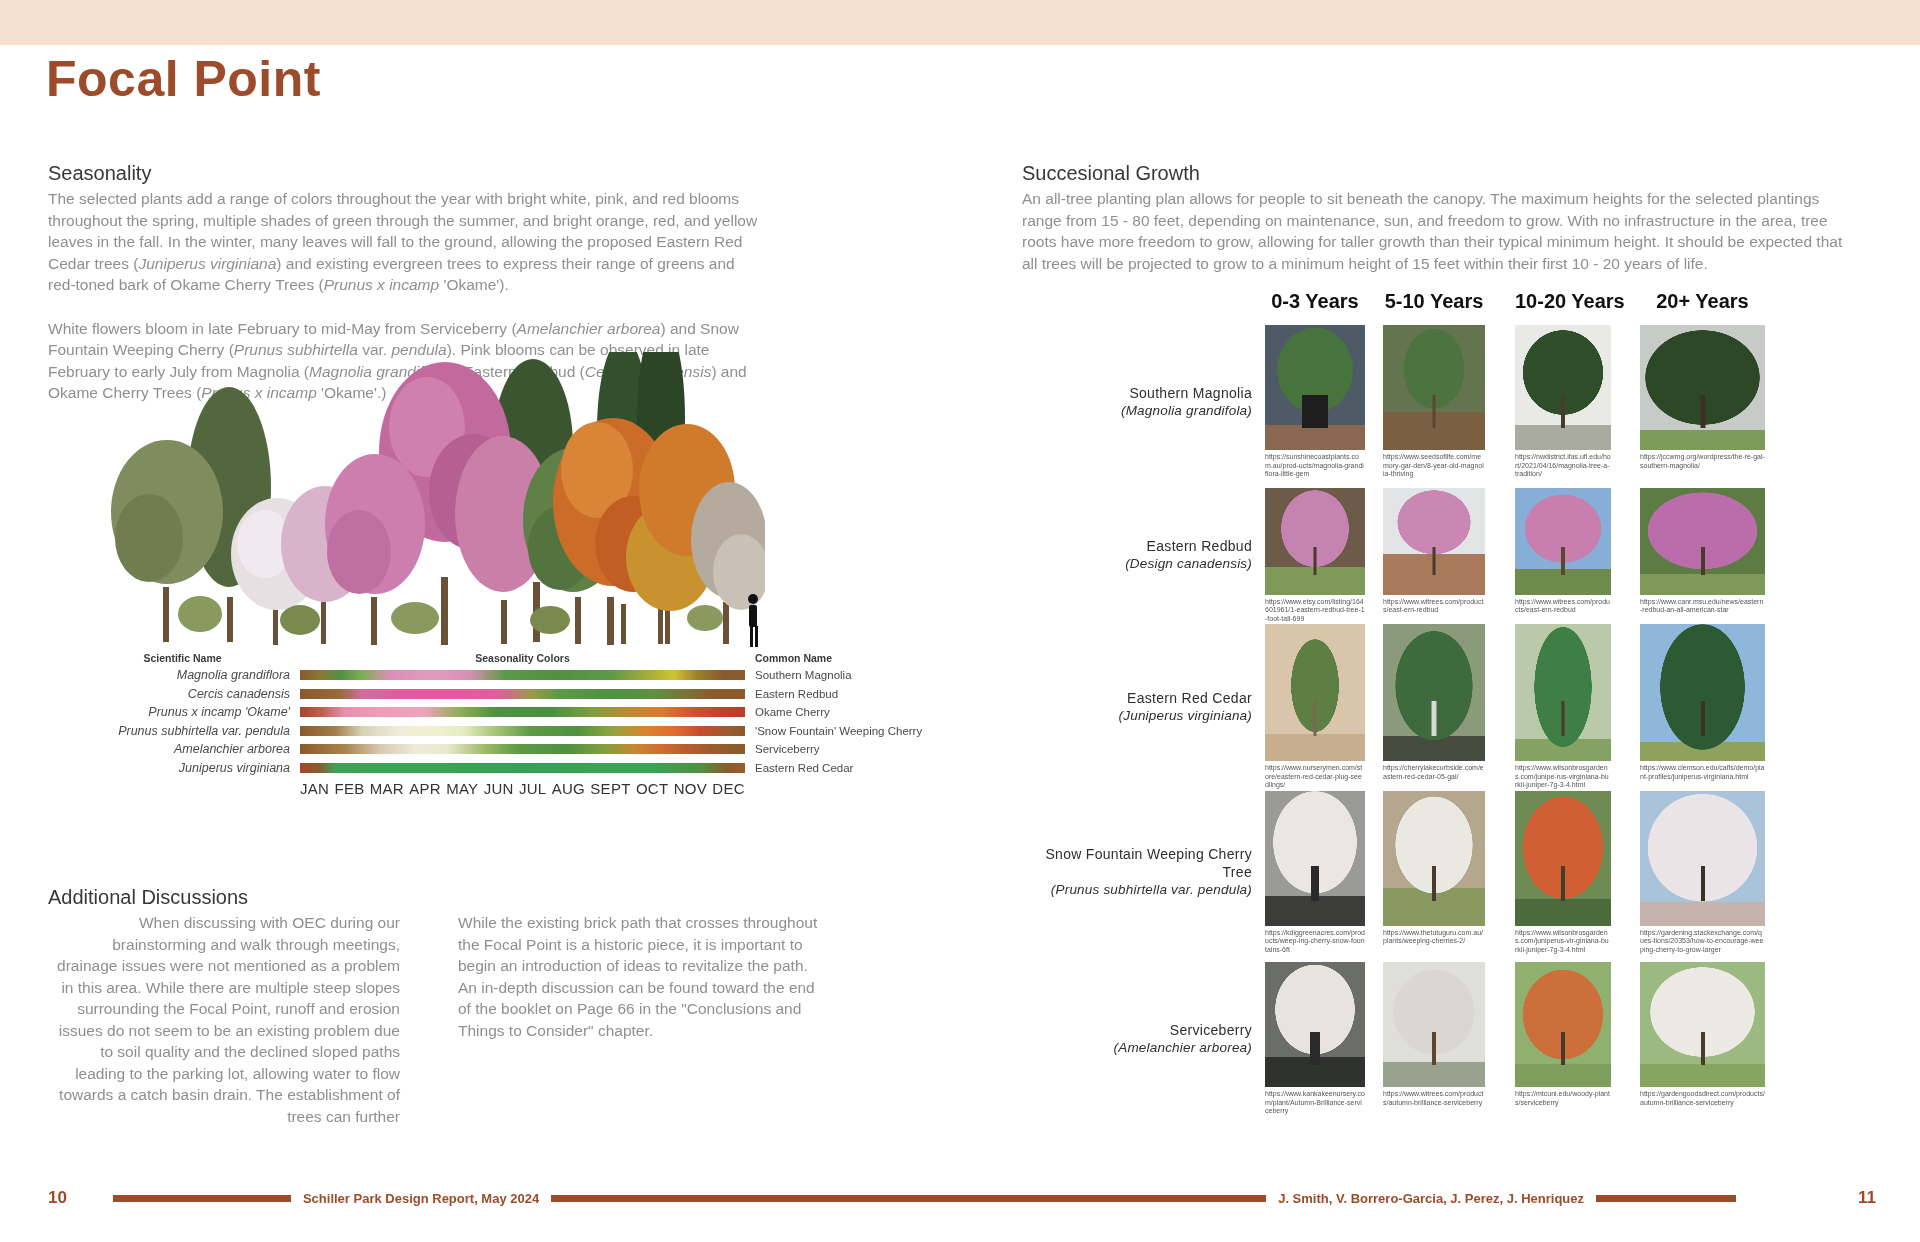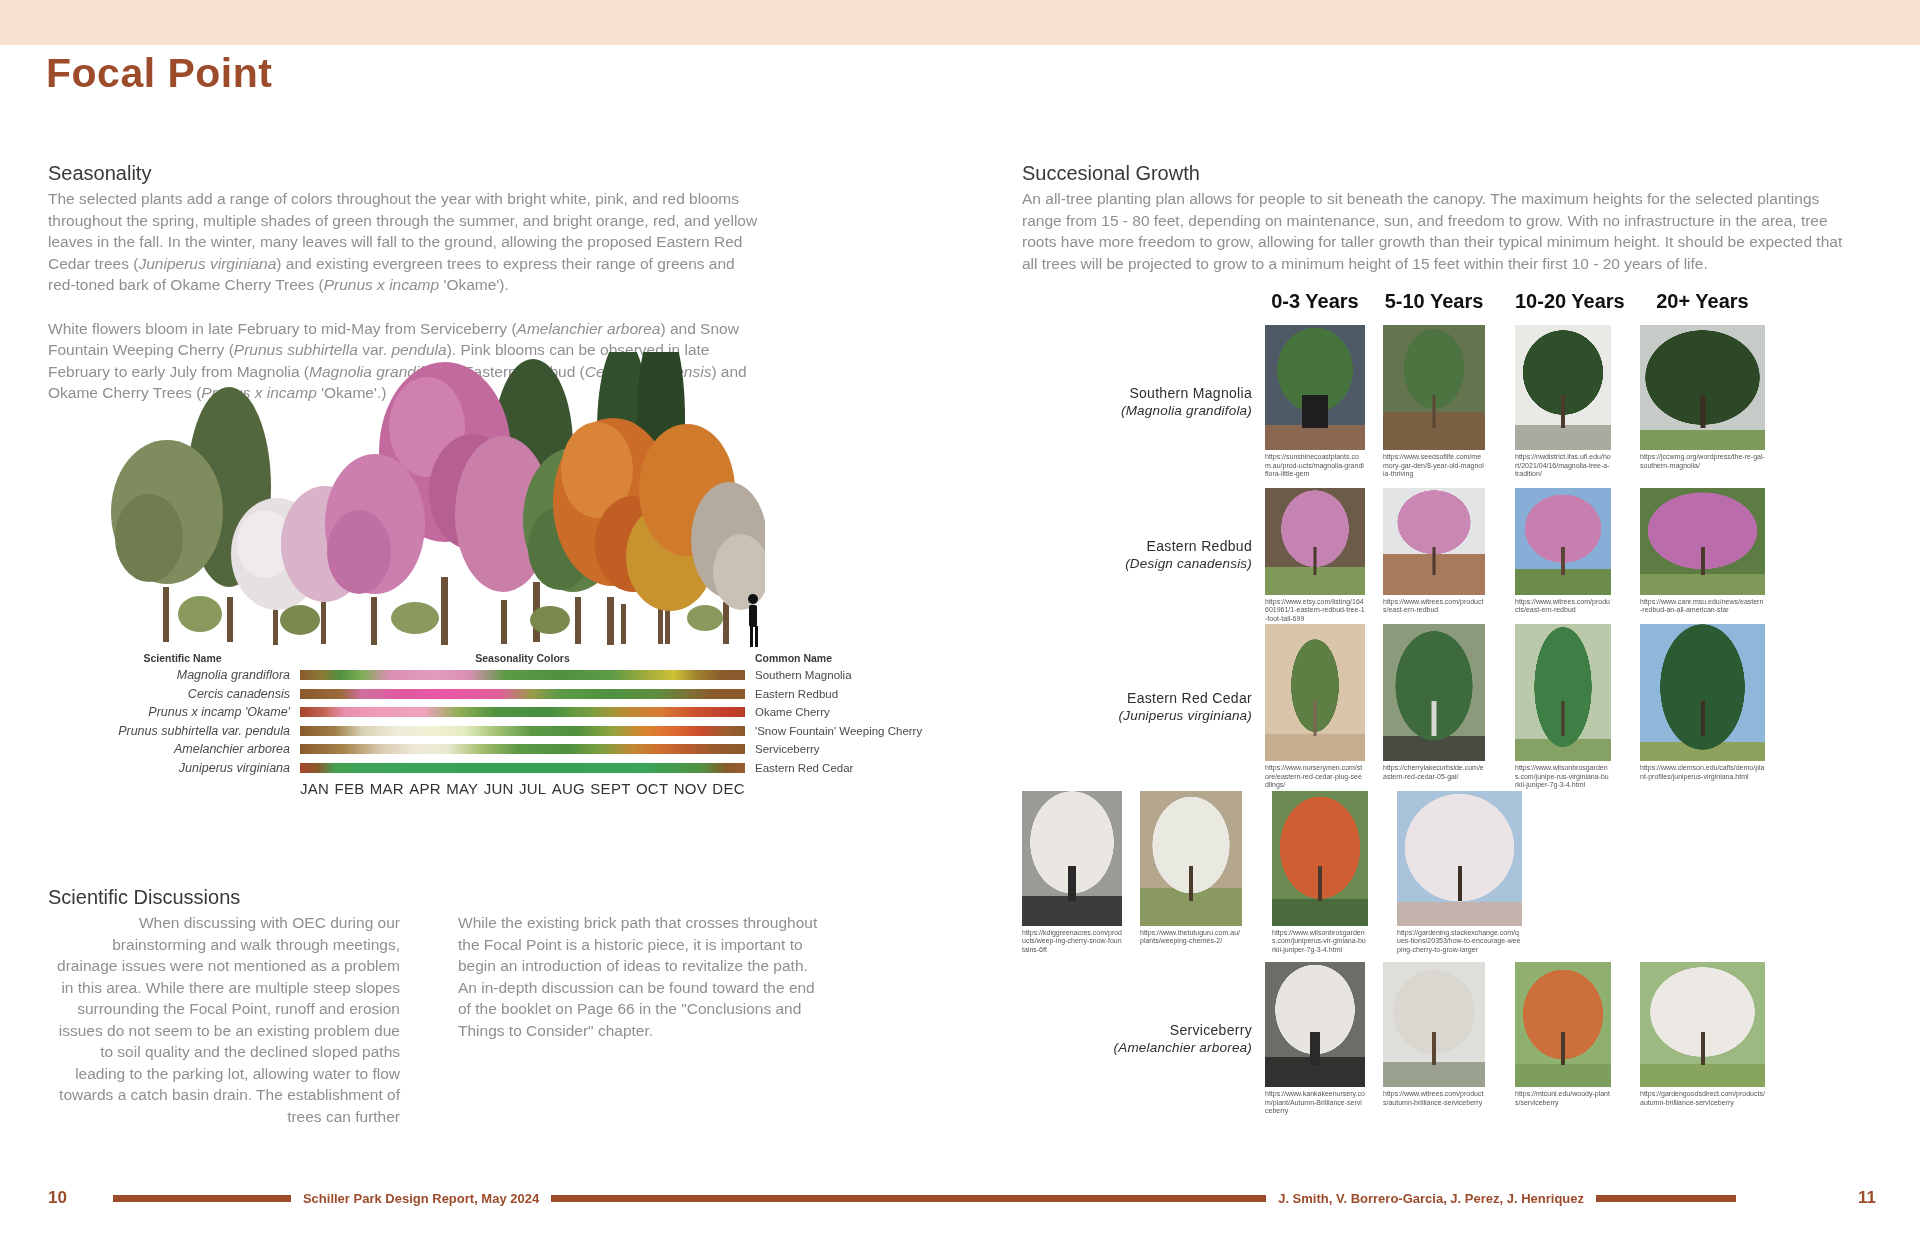--- a/index.html
+++ b/index.html
@@ -1,19 +1,19 @@
 <!DOCTYPE html>
 <html><head>
 <meta charset="utf-8">
 <style>
   html,body{margin:0;padding:0;background:#e9e9e9;}
   .page{position:relative;width:1920px;height:1242px;background:#ffffff;overflow:hidden;
         font-family:"Liberation Sans",sans-serif;margin:0 auto;}
   .banner{position:absolute;left:0;top:0;width:100%;height:45px;background:#f6e0d0;}
-  h1.title{position:absolute;left:46px;top:50px;margin:0;font-size:41px;font-weight:bold;
+  h1.title{position:absolute;left:46px;top:50px;margin:0;font-size:50px;font-weight:bold;
         color:#9c4b2b;letter-spacing:.5px;}
   h2.sec{margin:0 0 3px 0;font-size:20px;font-weight:400;color:#383838;}
   p.body{margin:0;font-size:15.5px;line-height:21.5px;color:#8f8f8f;}
   .seas{position:absolute;left:48px;top:162px;width:712px;}
   .seas p{margin-bottom:22px;}
   
   .collage{position:absolute;left:105px;top:352px;width:660px;height:300px;}
   
   .chart{position:absolute;left:75px;top:652px;width:830px;}
   .chead{display:grid;grid-template-columns:215px 445px 160px;column-gap:10px;
@@ -182,21 +182,21 @@
         <span class="month">JUL</span>
         <span class="month">AUG</span>
         <span class="month">SEPT</span>
         <span class="month">OCT</span>
         <span class="month">NOV</span>
         <span class="month">DEC</span>
       </div>
   </div>
 
   <section class="addl">
-    <h2 class="sec">Scientific Discussions</h2>
+    <h2 class="sec">Additional Discussions</h2>
     <div class="cols">
       <p class="body colA">When discussing with OEC during our brainstorming and walk through meetings, drainage issues were not mentioned as a problem in this area. While there are multiple steep slopes surrounding the Focal Point, runoff and erosion issues do not seem to be an existing problem due to soil quality and the declined sloped paths leading to the parking lot, allowing water to flow towards a catch basin drain. The establishment of trees can further</p>
       <div class="colB">
         <p class="body">While the existing brick path that crosses throughout the Focal Point is a historic piece, it is important to begin an introduction of ideas to revitalize the path. An in-depth discussion can be found toward the end of the booklet on Page 66 in the "Conclusions and Things to Consider" chapter.</p>
       </div>
     </div>
   </section>
 
   <section class="right">
     <h2 class="sec">Succesional Growth</h2>
@@ -292,20 +292,24 @@
             <div class="cap">https://www.wilsonbrosgardens.com/junipe-rus-virginiana-burkii-juniper-7g-3-4.html</div>
           </div>
           <div class="pcell" style="width: 125px; margin-left: 29px;">
             <div class="photo" title="tall conical red cedar under blue sky" style="height: 137px; background: radial-gradient(34% 46% at 50% 46%, rgb(44, 90, 51) 0px, rgb(44, 90, 51) 99%, rgba(0, 0, 0, 0) 100%), linear-gradient(rgb(143, 183, 217) 0px, rgb(143, 183, 217) 86%, rgb(142, 162, 94) 86%, rgb(142, 162, 94) 100%);">
               <div class="trunk" style="background: rgb(60, 47, 35); width: 4px;"></div>
             </div>
             <div class="cap">https://www.clemson.edu/cafls/demo/plant-profiles/juniperus-virginiana.html</div>
           </div>
         </div>
         <div class="grow" style="margin-top: 1px;">
+          <div class="glabel">
+            <div class="gname">Snow Fountain Weeping Cherry Tree</div>
+            <div class="gsci">(Prunus subhirtella var. pendula)</div>
+          </div>
           <div class="pcell" style="width: 100px; margin-left: 0px;">
             <div class="photo" title="potted snow fountain cherries in bloom" style="height: 135px; background: radial-gradient(42% 38% at 50% 38%, rgb(234, 230, 225) 0px, rgb(234, 230, 225) 99%, rgba(0, 0, 0, 0) 100%), linear-gradient(rgb(154, 154, 151) 0px, rgb(154, 154, 151) 78%, rgb(60, 60, 58) 78%, rgb(60, 60, 58) 100%);">
               <div class="trunk" style="background: rgb(42, 42, 42); width: 8px;"></div>
             </div>
             <div class="cap">https://kdiggreenacres.com/products/weep-ing-cherry-snow-fountains-6ft</div>
           </div>
           <div class="pcell" style="width: 102px; margin-left: 18px;">
             <div class="photo" title="weeping cherry in front yard" style="height: 135px; background: radial-gradient(38% 36% at 50% 40%, rgb(233, 233, 226) 0px, rgb(233, 233, 226) 99%, rgba(0, 0, 0, 0) 100%), linear-gradient(rgb(181, 166, 142) 0px, rgb(181, 166, 142) 72%, rgb(137, 153, 95) 72%, rgb(137, 153, 95) 100%);">
               <div class="trunk" style="background: rgb(74, 58, 44); width: 4px;"></div>
             </div>

